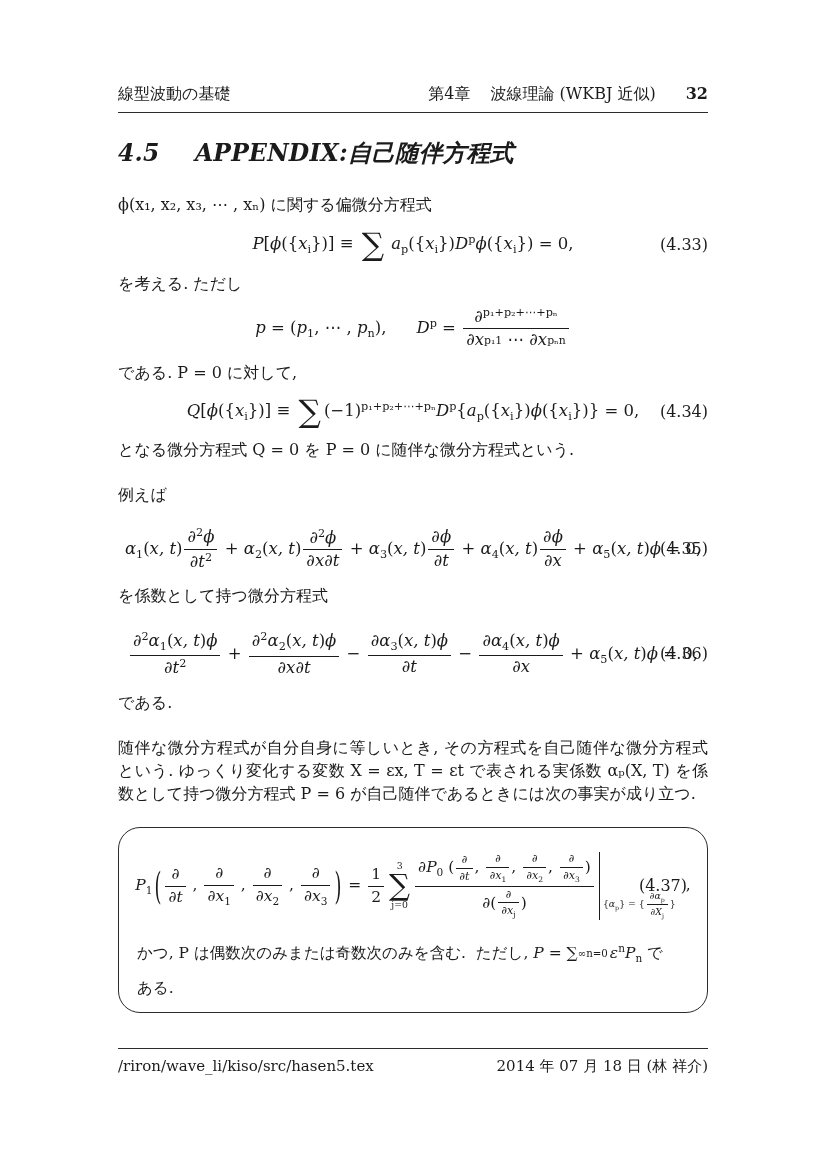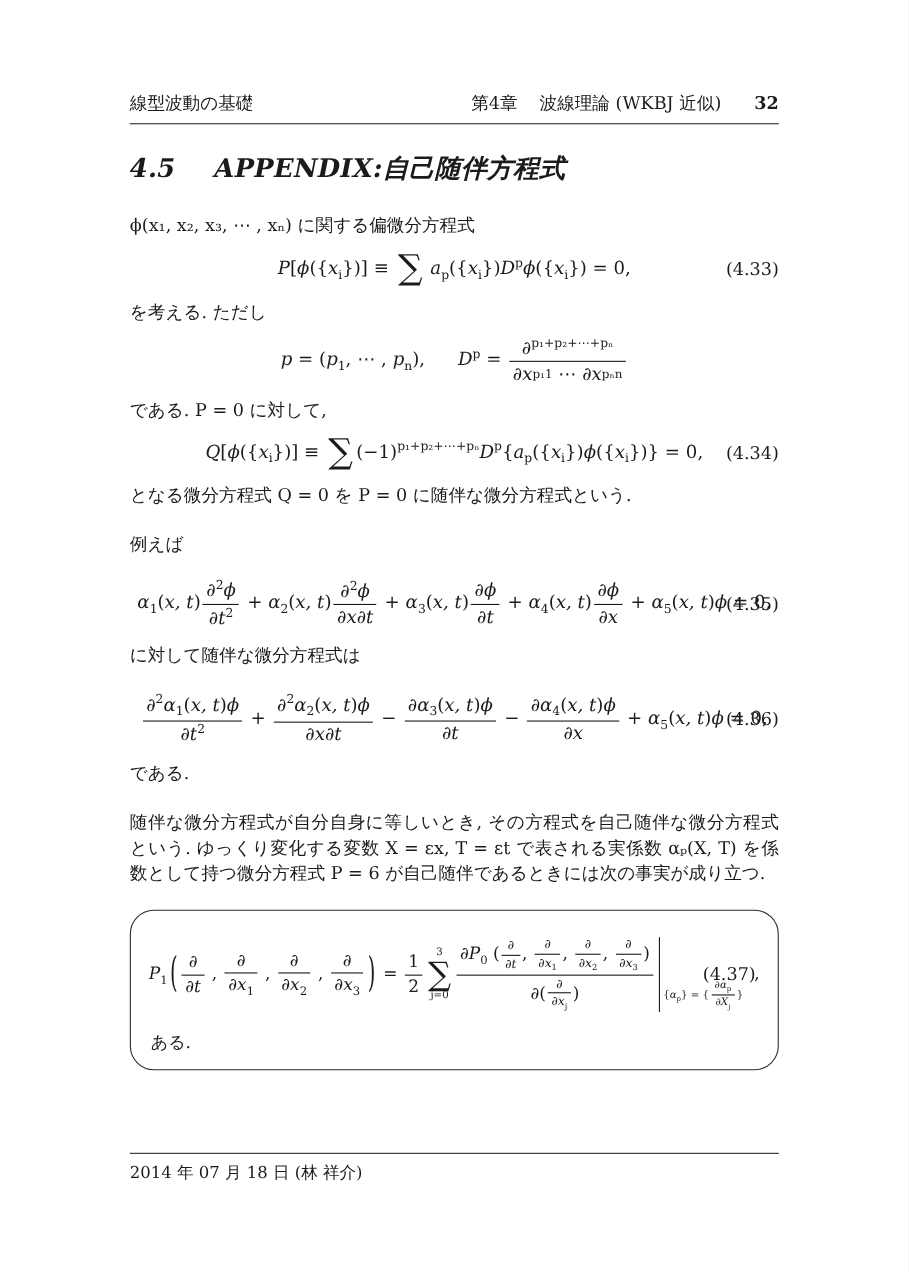--- a/index.html
+++ b/index.html
@@ -108,37 +108,41 @@
 
     <p class="para">となる微分方程式 Q = 0 を P = 0 に随伴な微分方程式という.</p>
 
     <p class="para mt-md">例えば</p>
 
     <div class="eq eq435">
       <span class="math"><span class="mrow"><span class="it">α</span><sub>1</sub><span>(</span><span class="it">x, t</span><span>)</span><span class="frac"><span class="num"><span class="mrow"><span>∂</span><sup>2</sup><span class="it">ϕ</span></span></span><span class="den"><span class="mrow"><span>∂</span><span class="it">t</span><sup>2</sup></span></span></span><span> + </span><span class="it">α</span><sub>2</sub><span>(</span><span class="it">x, t</span><span>)</span><span class="frac"><span class="num"><span class="mrow"><span>∂</span><sup>2</sup><span class="it">ϕ</span></span></span><span class="den"><span class="mrow"><span>∂</span><span class="it">x</span><span>∂</span><span class="it">t</span></span></span></span><span> + </span><span class="it">α</span><sub>3</sub><span>(</span><span class="it">x, t</span><span>)</span><span class="frac"><span class="num"><span class="mrow"><span>∂</span><span class="it">ϕ</span></span></span><span class="den"><span class="mrow"><span>∂</span><span class="it">t</span></span></span></span><span> + </span><span class="it">α</span><sub>4</sub><span>(</span><span class="it">x, t</span><span>)</span><span class="frac"><span class="num"><span class="mrow"><span>∂</span><span class="it">ϕ</span></span></span><span class="den"><span class="mrow"><span>∂</span><span class="it">x</span></span></span></span><span> + </span><span class="it">α</span><sub>5</sub><span>(</span><span class="it">x, t</span><span>)</span><span class="it">ϕ</span><span> = 0,</span></span></span>
       <span class="eqnum">(4.35)</span>
     </div>
 
-    <p class="para">に対して随伴な微分方程式は</p>
+    <p class="para">を係数として持つ微分方程式</p>
 
     <div class="eq eq436">
       <span class="math"><span class="mrow"><span class="frac"><span class="num"><span class="mrow"><span>∂</span><sup>2</sup><span class="it">α</span><sub>1</sub><span>(</span><span class="it">x, t</span><span>)</span><span class="it">ϕ</span></span></span><span class="den"><span class="mrow"><span>∂</span><span class="it">t</span><sup>2</sup></span></span></span><span> + </span><span class="frac"><span class="num"><span class="mrow"><span>∂</span><sup>2</sup><span class="it">α</span><sub>2</sub><span>(</span><span class="it">x, t</span><span>)</span><span class="it">ϕ</span></span></span><span class="den"><span class="mrow"><span>∂</span><span class="it">x</span><span>∂</span><span class="it">t</span></span></span></span><span> − </span><span class="frac"><span class="num"><span class="mrow"><span>∂</span><span class="it">α</span><sub>3</sub><span>(</span><span class="it">x, t</span><span>)</span><span class="it">ϕ</span></span></span><span class="den"><span class="mrow"><span>∂</span><span class="it">t</span></span></span></span><span> − </span><span class="frac"><span class="num"><span class="mrow"><span>∂</span><span class="it">α</span><sub>4</sub><span>(</span><span class="it">x, t</span><span>)</span><span class="it">ϕ</span></span></span><span class="den"><span class="mrow"><span>∂</span><span class="it">x</span></span></span></span><span> + </span><span class="it">α</span><sub>5</sub><span>(</span><span class="it">x, t</span><span>)</span><span class="it">ϕ</span><span> = 0,</span></span></span>
       <span class="eqnum">(4.36)</span>
     </div>
 
     <p class="para mt-sm">である.</p>
 
     <p class="para mt-md">随伴な微分方程式が自分自身に等しいとき, その方程式を自己随伴な微分方程式という. ゆっくり変化する変数 X = εx, T = εt で表される実係数 αₚ(X, T) を係数として持つ微分方程式 P = 6 が自己随伴であるときには次の事実が成り立つ.</p>
 
     <div class="callout-box">
       <div class="eq eq437">
         <span class="math"><span class="mrow"><span class="it">P</span><sub>1</sub><span class="bigp">(</span><span class="frac"><span class="num"><span class="mrow"><span>∂</span></span></span><span class="den"><span class="mrow"><span>∂</span><span class="it">t</span></span></span></span><span> , </span><span class="frac"><span class="num"><span class="mrow"><span>∂</span></span></span><span class="den"><span class="mrow"><span>∂</span><span class="it">x</span><sub>1</sub></span></span></span><span> , </span><span class="frac"><span class="num"><span class="mrow"><span>∂</span></span></span><span class="den"><span class="mrow"><span>∂</span><span class="it">x</span><sub>2</sub></span></span></span><span> , </span><span class="frac"><span class="num"><span class="mrow"><span>∂</span></span></span><span class="den"><span class="mrow"><span>∂</span><span class="it">x</span><sub>3</sub></span></span></span><span class="bigp">)</span><span> = </span><span class="frac"><span class="num"><span class="mrow"><span>1</span></span></span><span class="den"><span class="mrow"><span>2</span></span></span></span><span class="sum"><span class="lim">3</span><span class="sig">∑</span><span class="lim">j=0</span></span><span class="frac"><span class="num"><span class="mrow"><span>∂</span><span class="it">P</span><sub>0</sub><span> (</span><span class="frac"><span class="num"><span class="mrow"><span>∂</span></span></span><span class="den"><span class="mrow"><span>∂</span><span class="it">t</span></span></span></span><span>, </span><span class="frac"><span class="num"><span class="mrow"><span>∂</span></span></span><span class="den"><span class="mrow"><span>∂</span><span class="it">x</span><sub>1</sub></span></span></span><span>, </span><span class="frac"><span class="num"><span class="mrow"><span>∂</span></span></span><span class="den"><span class="mrow"><span>∂</span><span class="it">x</span><sub>2</sub></span></span></span><span>, </span><span class="frac"><span class="num"><span class="mrow"><span>∂</span></span></span><span class="den"><span class="mrow"><span>∂</span><span class="it">x</span><sub>3</sub></span></span></span><span>)</span></span></span><span class="den"><span class="mrow"><span>∂(</span><span class="frac"><span class="num"><span class="mrow"><span>∂</span></span></span><span class="den"><span class="mrow"><span>∂</span><span class="it">x</span><sub>j</sub></span></span></span><span>)</span></span></span></span><span class="eval"><span class="vline"></span><span class="cond"><span class="mrow"><span>{</span><span class="it">α</span><sub>p</sub><span>} = {</span><span class="frac"><span class="num"><span class="mrow"><span>∂</span><span class="it">α</span><sub>p</sub></span></span><span class="den"><span class="mrow"><span>∂</span><span class="it">X</span><sub>j</sub></span></span></span><span>}</span></span></span></span><span class="sp" style="width: 10px;"></span><span>,</span></span></span>
         <span class="eqnum">(4.37)</span>
       </div>
+      <div class="box-line">
+        <span class="math"><span class="mrow"><span>かつ, P は偶数次のみまたは奇数次のみを含む.  ただし, </span><span class="it">P</span><span> = </span><span>∑</span><span class="ss"><span>∞</span><span>n=0</span></span><span class="sp" style="width: 2px;"></span><span class="it">ε</span><sup>n</sup><span class="it">P</span><sub>n</sub><span> で</span></span></span>
+      </div>
       <div class="box-line">ある.</div>
     </div>
 
   </div>
 
   <footer class="footer">
+    <span>/riron/wave_li/kiso/src/hasen5.tex</span>
     <span>2014 年 07 月 18 日 (林 祥介)</span>
   </footer>
 </div>
 
 </body></html>

